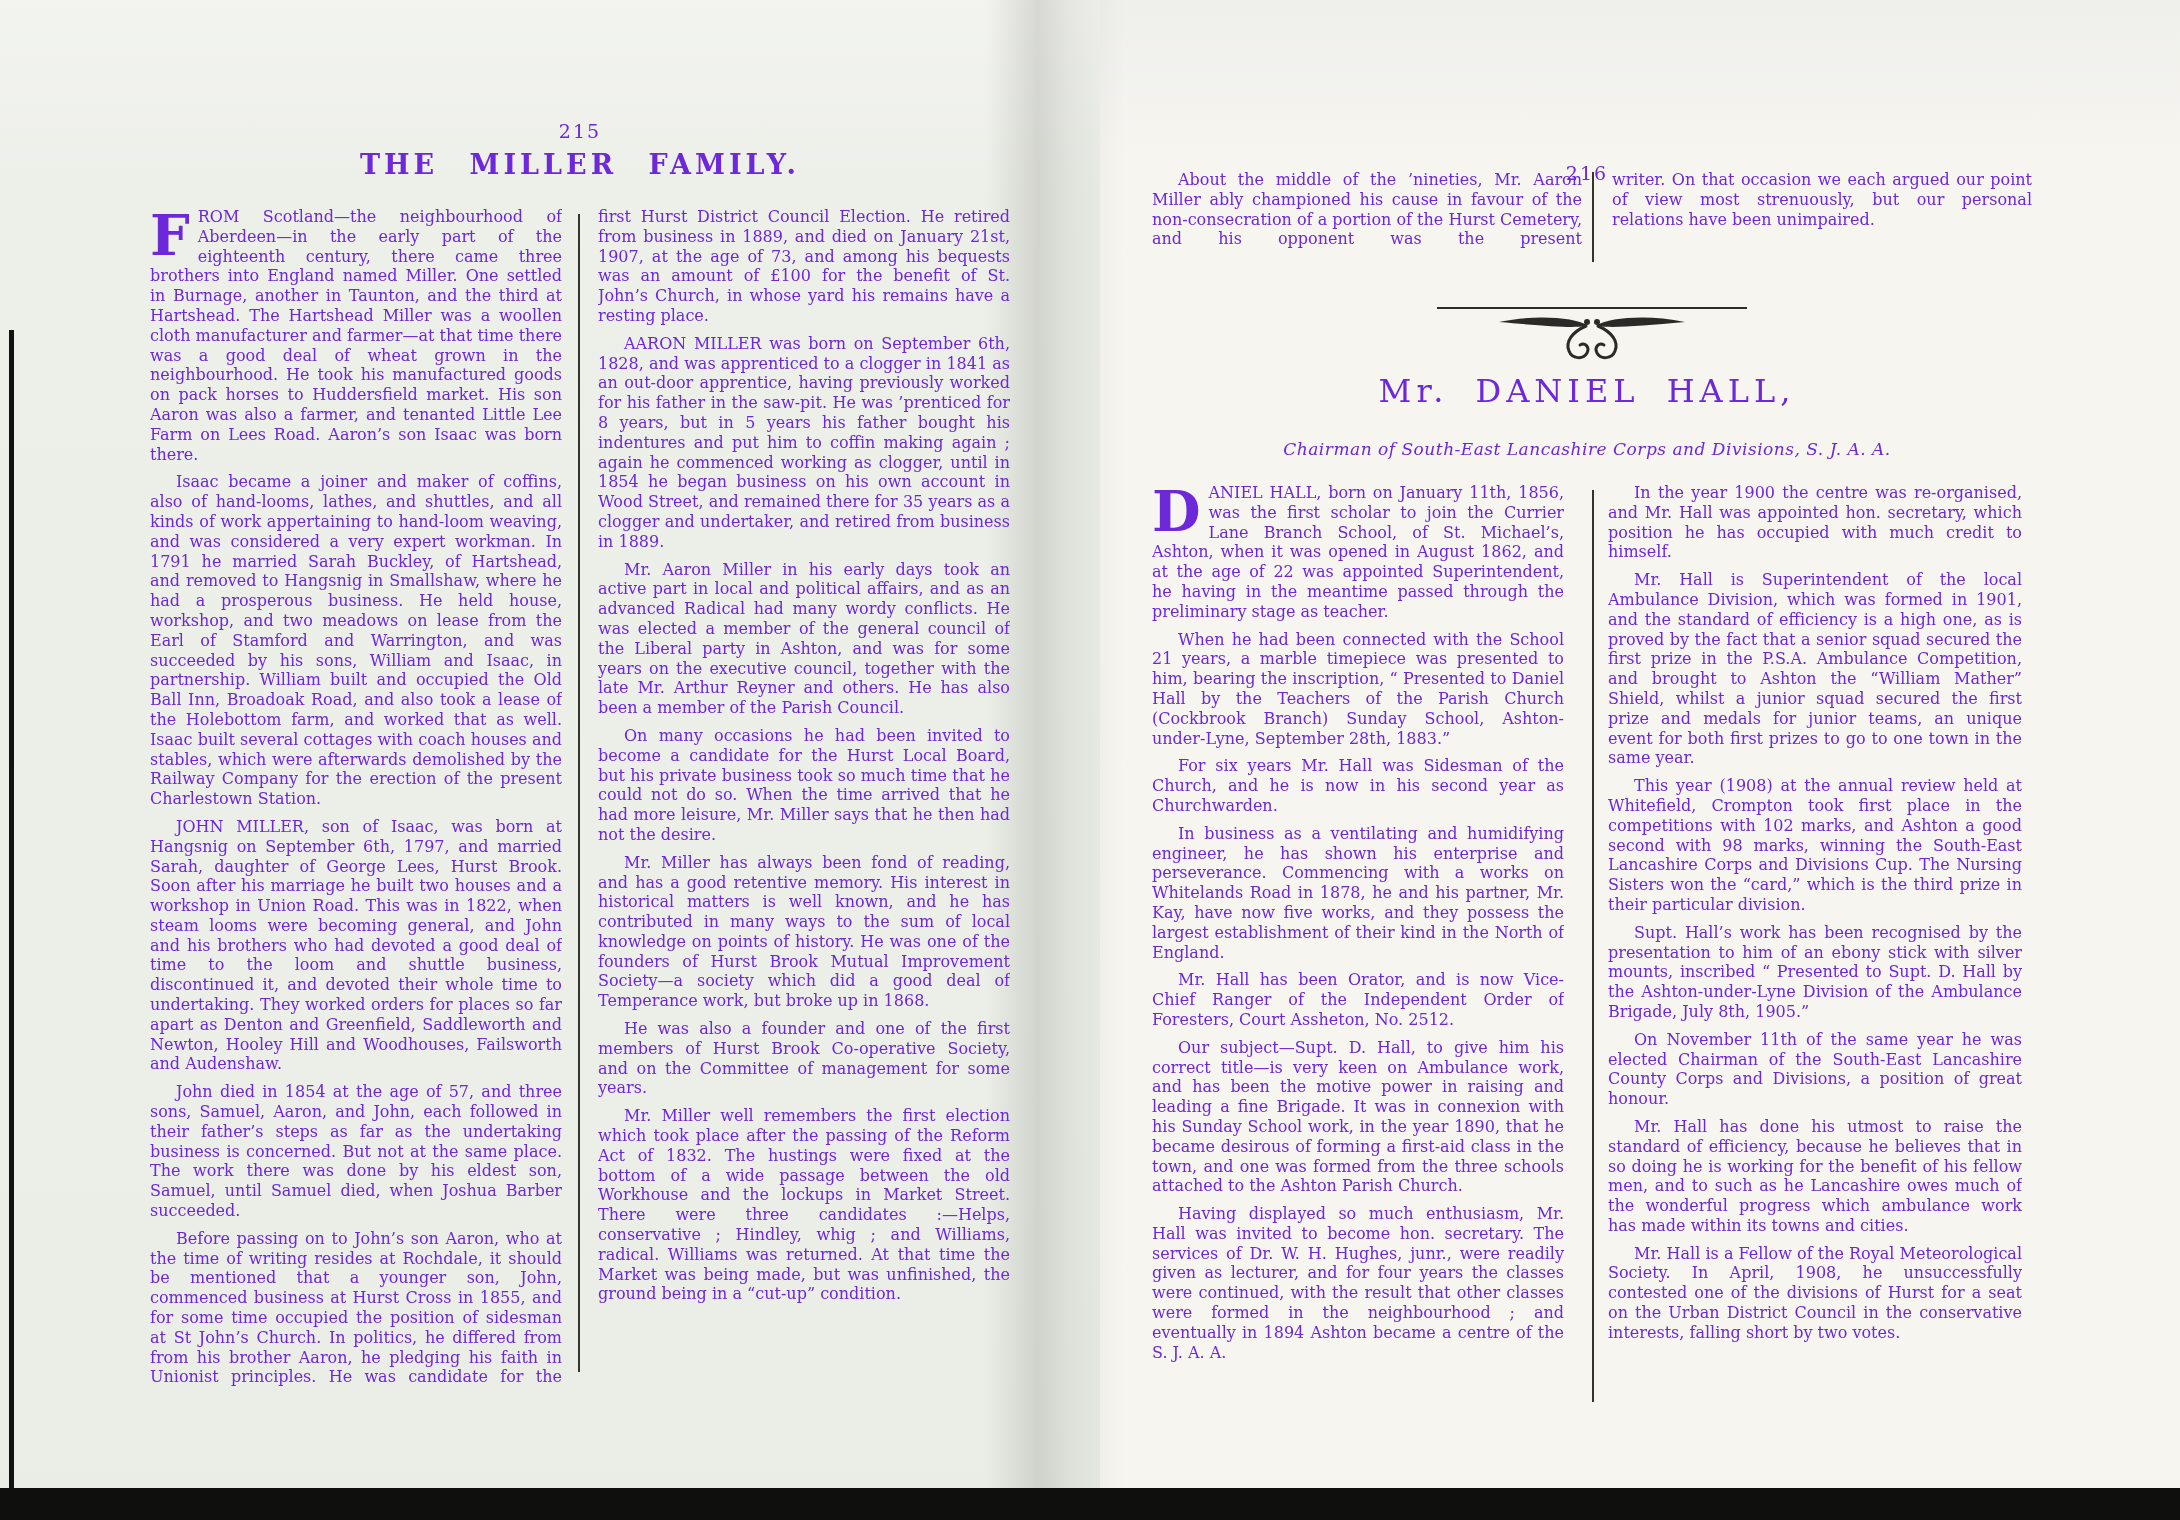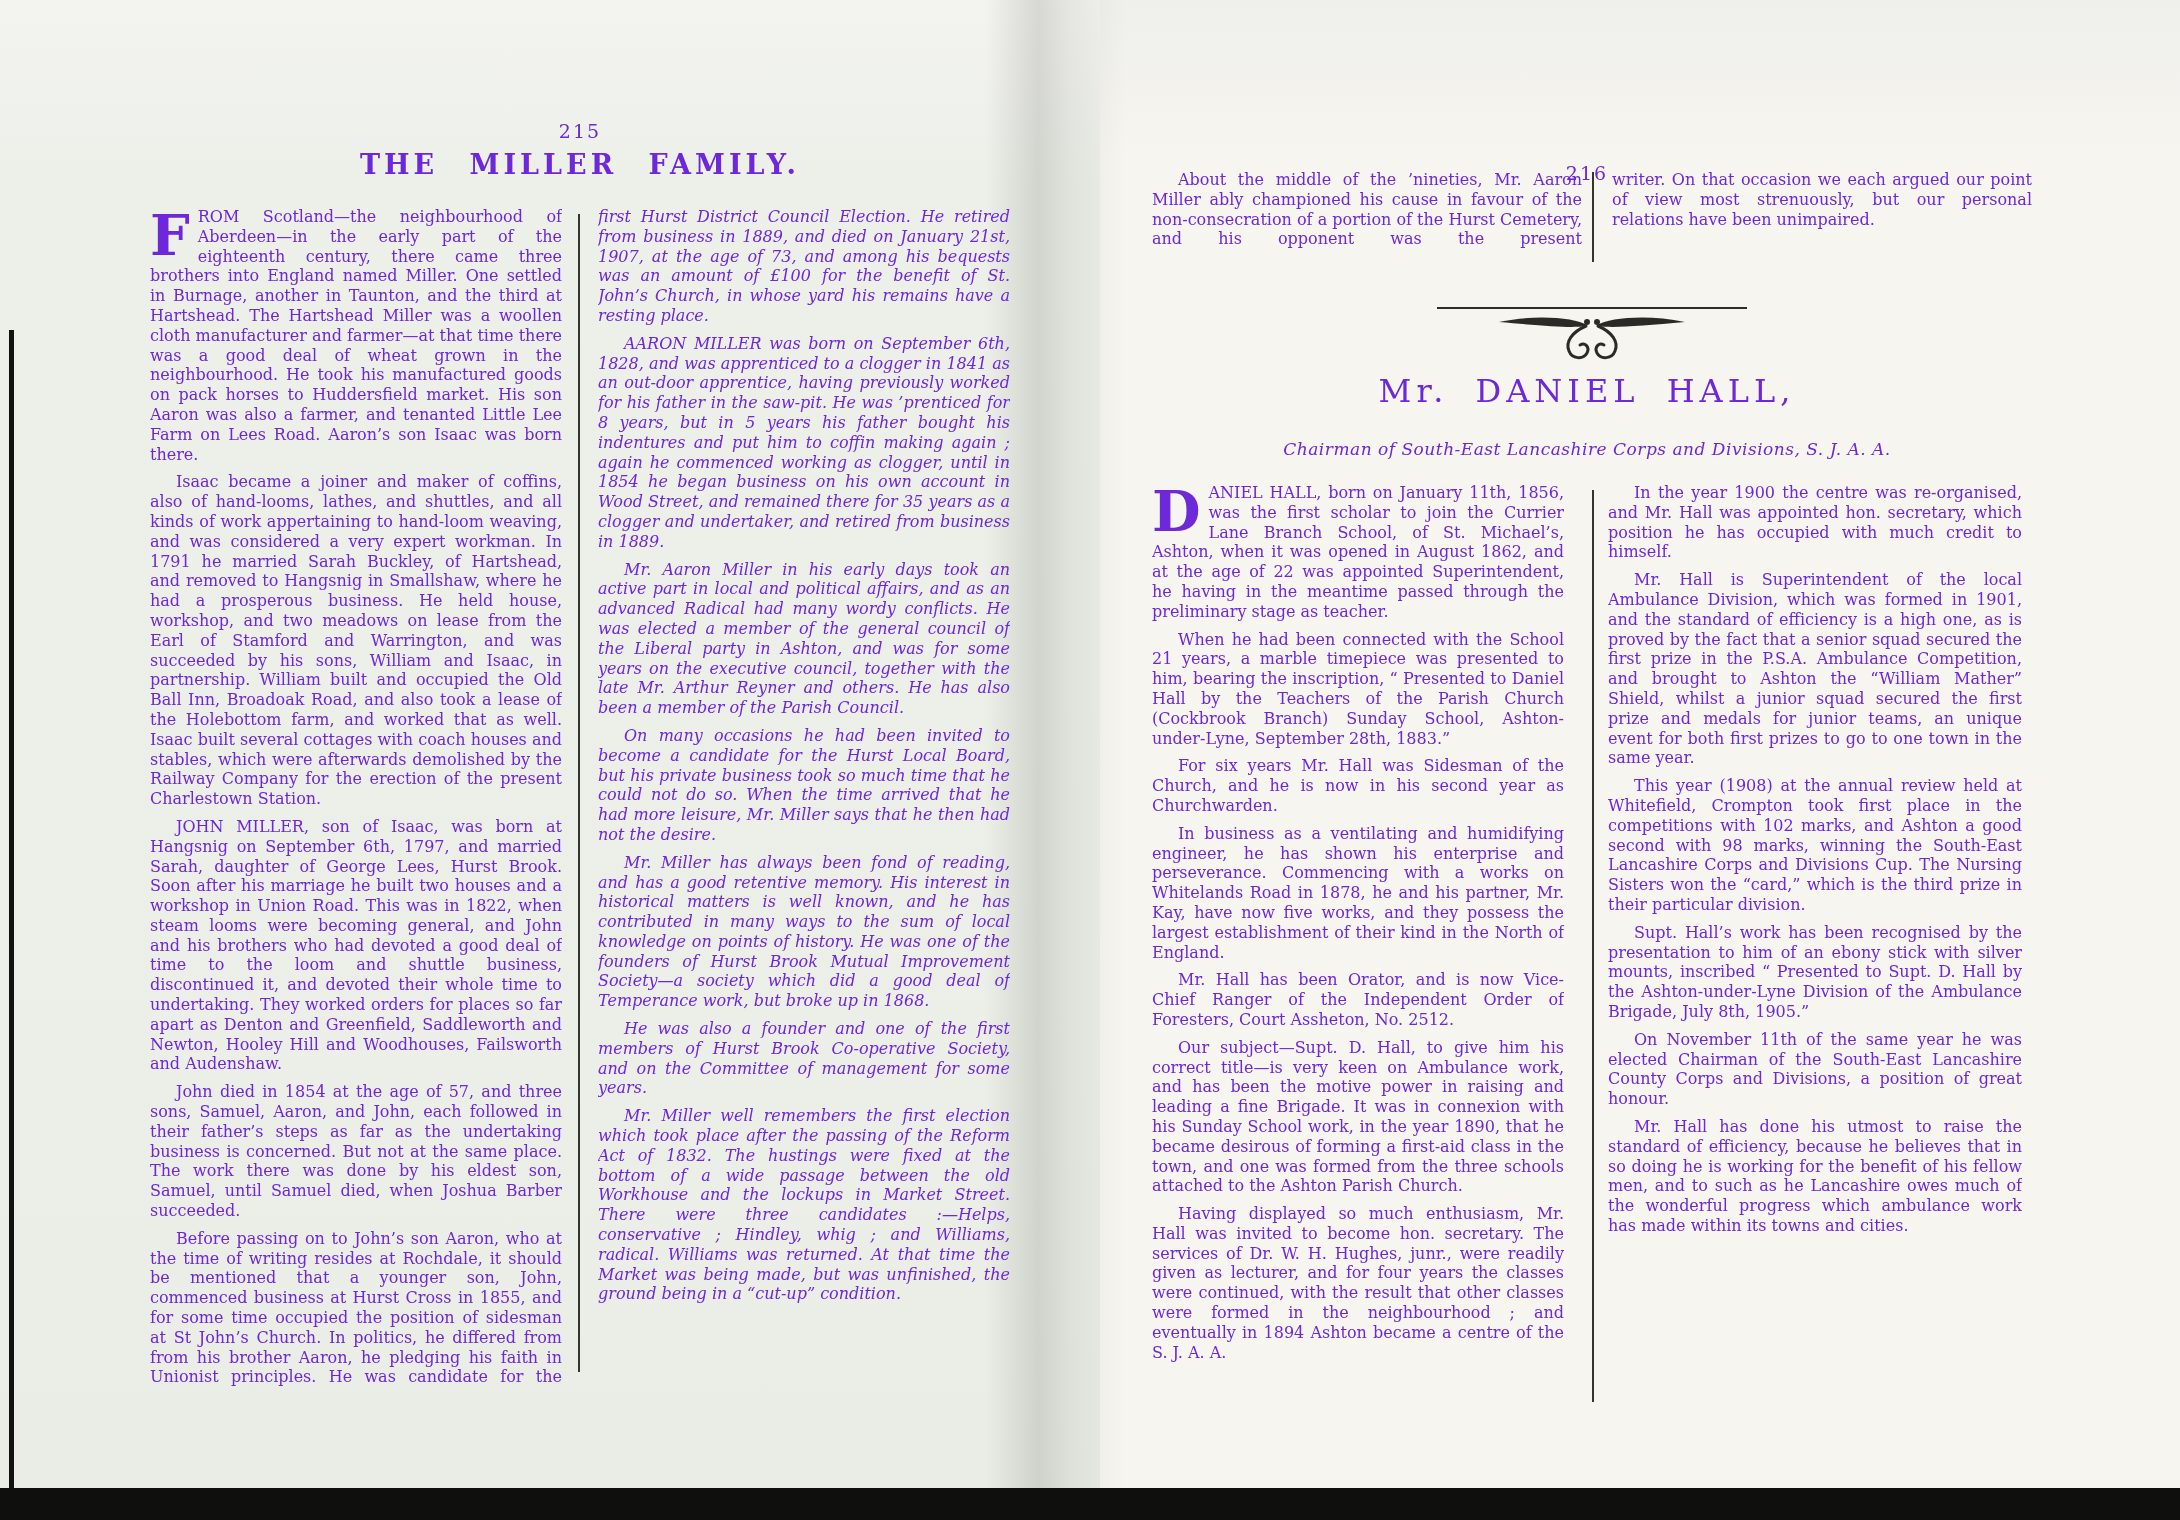--- a/index.html
+++ b/index.html
@@ -16,21 +16,21 @@
   .pn-left{left:150px;width:860px;top:120px;}
   .pn-right{left:1152px;width:870px;top:134px;margin-top:28px;}
   .article-title{position:absolute;left:150px;width:860px;top:149px;text-align:center;
     font-weight:700;font-size:27px;letter-spacing:4px;word-spacing:18px;}
   .col{position:absolute;text-align:justify;font-size:16px;line-height:19.8px;overflow:hidden;}
   .col p{margin:0 0 8px 0;text-indent:26px;}
   .col p.first{text-indent:0;}
   .col p.cont{text-indent:0;}
   .col p.runon{text-align-last:justify;}
   .l-col1{left:150px;top:207px;width:412px;height:1180px;}
-  .l-col2{left:598px;top:207px;width:412px;height:1180px;font-style:italic;}
+  .l-col2{left:598px;top:207px;width:412px;height:1180px;}
   .r-intro1{left:1152px;top:170px;width:430px;height:92px;}
   .r-intro2{left:1612px;top:170px;width:420px;height:72px;}
   .r-col1{left:1152px;top:483px;width:412px;height:932px;}
   .r-col2{left:1608px;top:483px;width:414px;height:932px;}
   .vrule{position:absolute;width:2px;background:#35342f;}
   .vr-left{left:578px;top:214px;height:1158px;}
   .vr-right-a{left:1592px;top:172px;height:90px;}
   .vr-right-b{left:1592px;top:490px;height:912px;}
   .dropcap{float:left;font-weight:700;font-size:56px;line-height:48px;padding:4px 8px 0 0;}
   .orn-rule{position:absolute;left:1437px;top:307px;width:310px;height:2px;background:#2e2d29;}
@@ -109,17 +109,18 @@
 
   <div class="vrule vr-right-b"></div>
 
   <div class="col r-col2">
     <p>In the year 1900 the centre was re-organised, and Mr. Hall was appointed hon. secretary, which position he has occupied with much credit to himself.</p>
     <p>Mr. Hall is Superintendent of the local Ambulance Division, which was formed in 1901, and the standard of efficiency is a high one, as is proved by the fact that a senior squad secured the first prize in the P.S.A. Ambulance Competition, and brought to Ashton the “William Mather” Shield, whilst a junior squad secured the first prize and medals for junior teams, an unique event for both first prizes to go to one town in the same year.</p>
     <p>This year (1908) at the annual review held at Whitefield, Crompton took first place in the competitions with 102 marks, and Ashton a good second with 98 marks, winning the South-East Lancashire Corps and Divisions Cup.  The Nursing Sisters won the “card,” which is the third prize in their particular division.</p>
     <p>Supt. Hall’s work has been recognised by the presentation to him of an ebony stick with silver mounts, inscribed “ Presented to Supt. D. Hall by the Ashton-under-Lyne Division of the Ambulance Brigade, July 8th, 1905.”</p>
     <p>On November 11th of the same year he was elected Chairman of the South-East Lancashire County Corps and Divisions, a position of great honour.</p>
     <p>Mr. Hall has done his utmost to raise the standard of efficiency, because he believes that in so doing he is working for the benefit of his fellow men, and to such as he Lancashire owes much of the wonderful progress which ambulance work has made within its towns and cities.</p>
+    <p>Mr. Hall is a Fellow of the Royal Meteorological Society.  In April, 1908, he unsuccessfully contested one of the divisions of Hurst for a seat on the Urban District Council in the conservative interests, falling short by two votes.</p>
   </div>
 
   <div class="edge-line"></div>
   <div class="bottom-band"></div>
 </div>
 
 </body></html>

